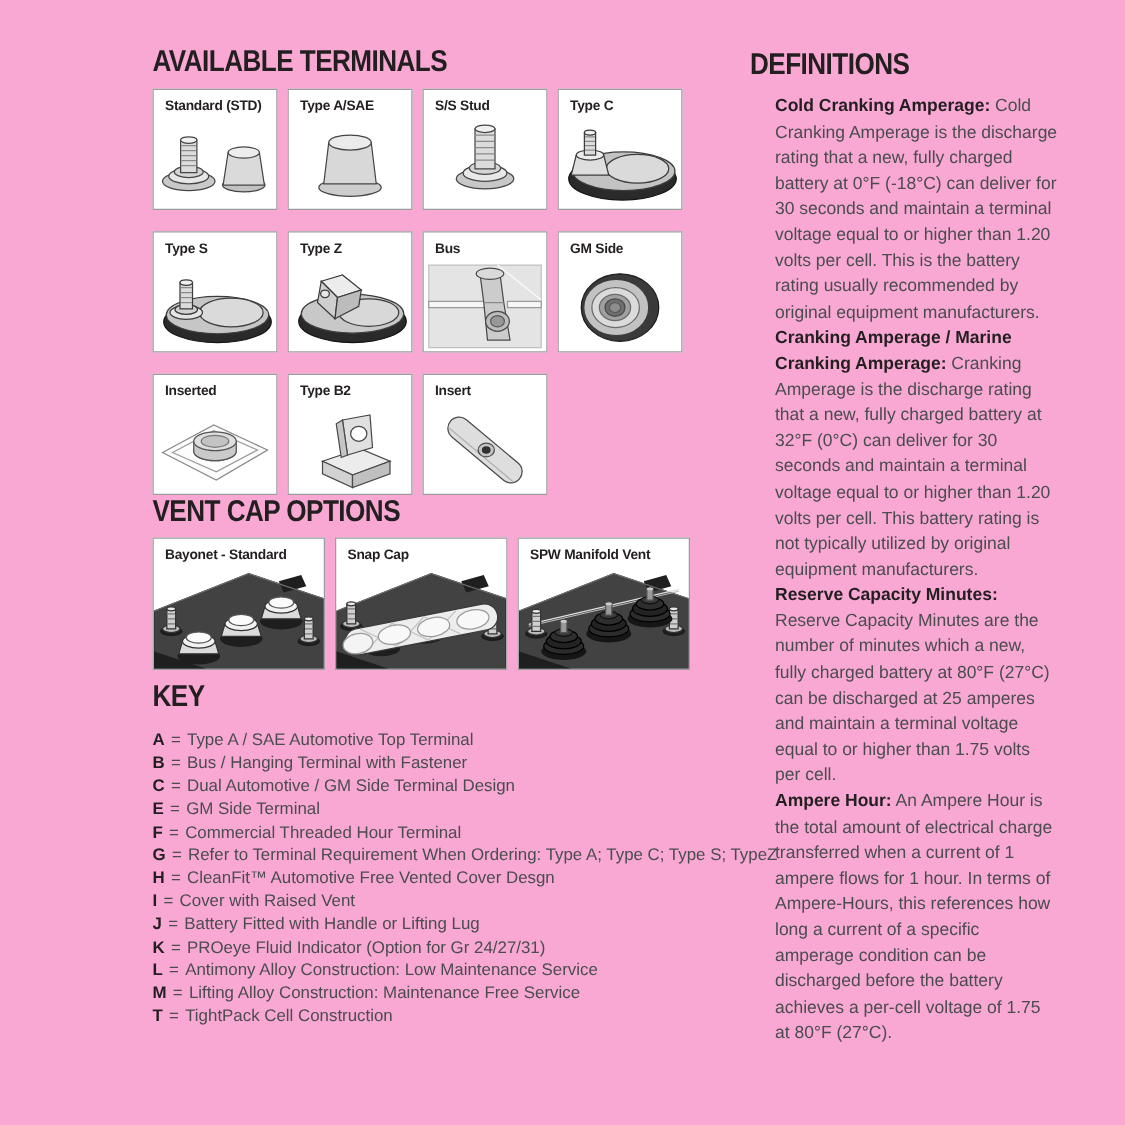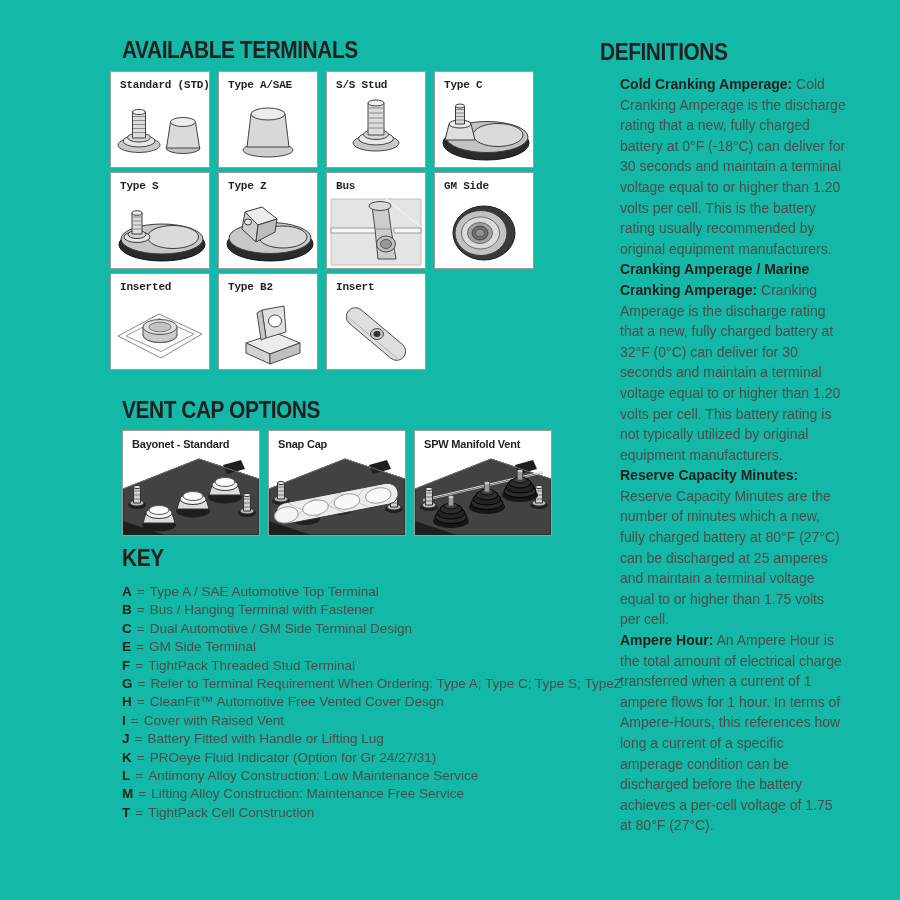--- a/index.html
+++ b/index.html
@@ -1,27 +1,27 @@
 <!DOCTYPE html>
 <html><head>
 <meta charset="utf-8">
 <style>
   html,body{margin:0;padding:0;background:#ffffff;}
   .page{
-    position:relative;width:900px;height:900px;background:#14b8a6;overflow:hidden;
+    position:relative;width:900px;height:900px;background:#f9a8d4;overflow:hidden;
     font-family:"Liberation Sans",sans-serif;color:#231f20;
   }
   .sec-heading{
     position:absolute;margin:0;font-size:24px;font-weight:bold;color:#231f20;
     letter-spacing:-0.5px;line-height:1;white-space:nowrap;
   }
   .sec-heading .squeeze{display:inline-block;transform:scaleX(0.87);transform-origin:left center;}
   
-  .term-grid{position:absolute;left:110px;top:71px;display:grid;
-    grid-template-columns:repeat(4,100px);grid-auto-rows:97px;gap:4px 8px;font-family:Liberation Mono, monospace;}
+  .term-grid{position:absolute;left:122px;top:71px;display:grid;
+    grid-template-columns:repeat(4,100px);grid-auto-rows:97px;gap:17px 8px;}
   .vent-grid{position:absolute;left:122px;top:430px;display:grid;
     grid-template-columns:repeat(3,138px);grid-auto-rows:106px;gap:8px;}
   .card{position:relative;background:#ffffff;border:1px solid #9c9c9e;box-sizing:border-box;overflow:hidden;}
   .card-label{position:absolute;top:7px;left:9px;font-size:11px;font-weight:bold;
     color:#231f20;letter-spacing:-0.2px;white-space:nowrap;z-index:2;}
   .card svg{position:absolute;left:50%;bottom:1px;transform:translateX(-50%);}
   .vent-grid .card svg{bottom:0;}
   svg *{vector-effect:non-scaling-stroke;}
   svg path,svg rect,svg ellipse,svg line{stroke-width:1;}
   
@@ -322,21 +322,21 @@
     </div>
   </div>
 
   <h2 class="sec-heading" style="left:122px;top:546px;"><span class="squeeze">KEY</span></h2>
 
   <div class="key-list">
     <div class="key-row"><span class="key-letter">A</span><span class="key-sep">=</span><span class="key-text">Type A / SAE Automotive Top Terminal</span></div>
     <div class="key-row"><span class="key-letter">B</span><span class="key-sep">=</span><span class="key-text">Bus / Hanging Terminal with Fastener</span></div>
     <div class="key-row"><span class="key-letter">C</span><span class="key-sep">=</span><span class="key-text">Dual Automotive / GM Side Terminal Design</span></div>
     <div class="key-row"><span class="key-letter">E</span><span class="key-sep">=</span><span class="key-text">GM Side Terminal</span></div>
-    <div class="key-row"><span class="key-letter">F</span><span class="key-sep">=</span><span class="key-text">TightPack Threaded Stud Terminal</span></div>
+    <div class="key-row"><span class="key-letter">F</span><span class="key-sep">=</span><span class="key-text">Commercial Threaded Hour Terminal</span></div>
     <div class="key-row"><span class="key-letter">G</span><span class="key-sep">=</span><span class="key-text">Refer to Terminal Requirement  When Ordering: Type A; Type C; Type S; TypeZ</span></div>
     <div class="key-row"><span class="key-letter">H</span><span class="key-sep">=</span><span class="key-text">CleanFit™ Automotive Free  Vented Cover Desgn</span></div>
     <div class="key-row"><span class="key-letter">I</span><span class="key-sep">=</span><span class="key-text">Cover with Raised Vent</span></div>
     <div class="key-row"><span class="key-letter">J</span><span class="key-sep">=</span><span class="key-text">Battery Fitted with Handle or Lifting Lug</span></div>
     <div class="key-row"><span class="key-letter">K</span><span class="key-sep">=</span><span class="key-text">PROeye Fluid Indicator (Option for Gr 24/27/31)</span></div>
     <div class="key-row"><span class="key-letter">L</span><span class="key-sep">=</span><span class="key-text">Antimony Alloy Construction: Low Maintenance Service</span></div>
     <div class="key-row"><span class="key-letter">M</span><span class="key-sep">=</span><span class="key-text">Lifting Alloy Construction: Maintenance Free Service</span></div>
     <div class="key-row"><span class="key-letter">T</span><span class="key-sep">=</span><span class="key-text">TightPack Cell Construction</span></div>
   </div>
 

